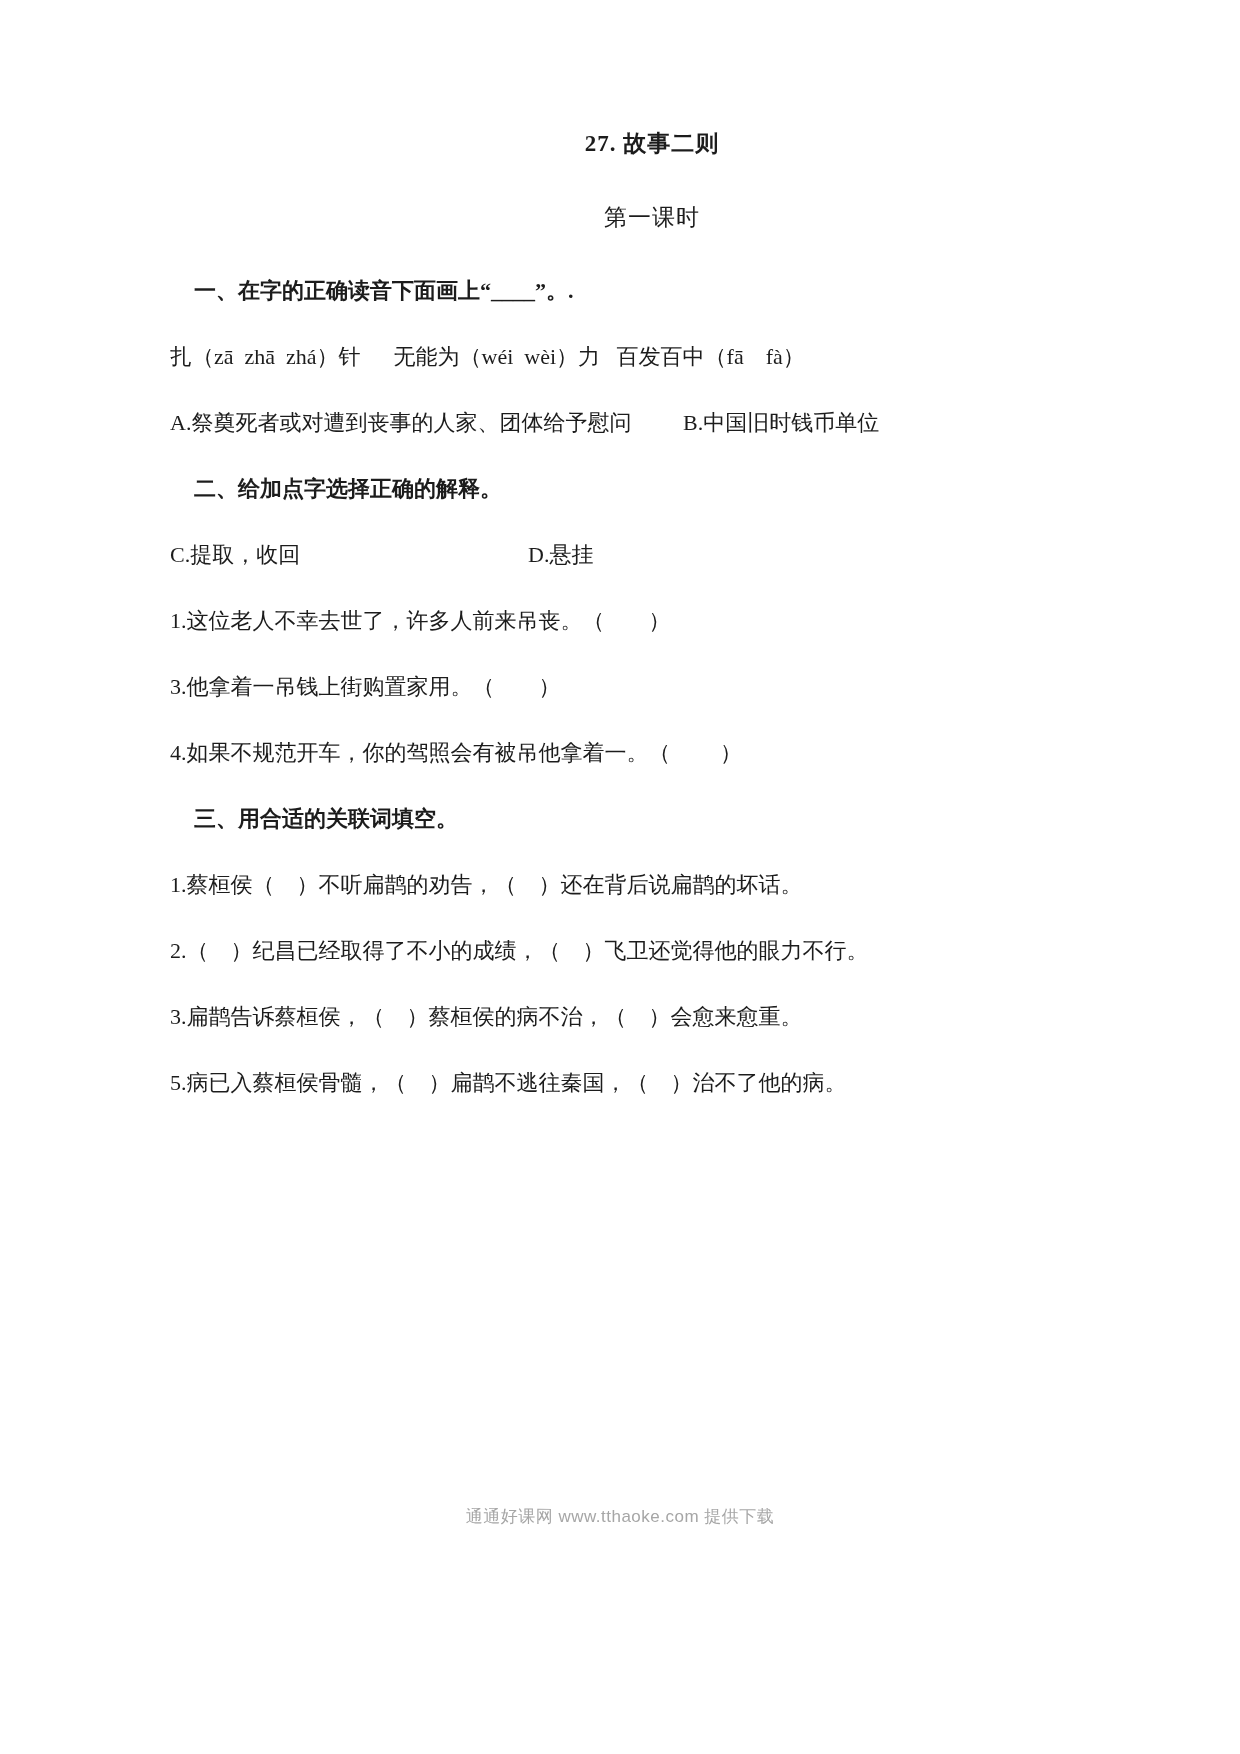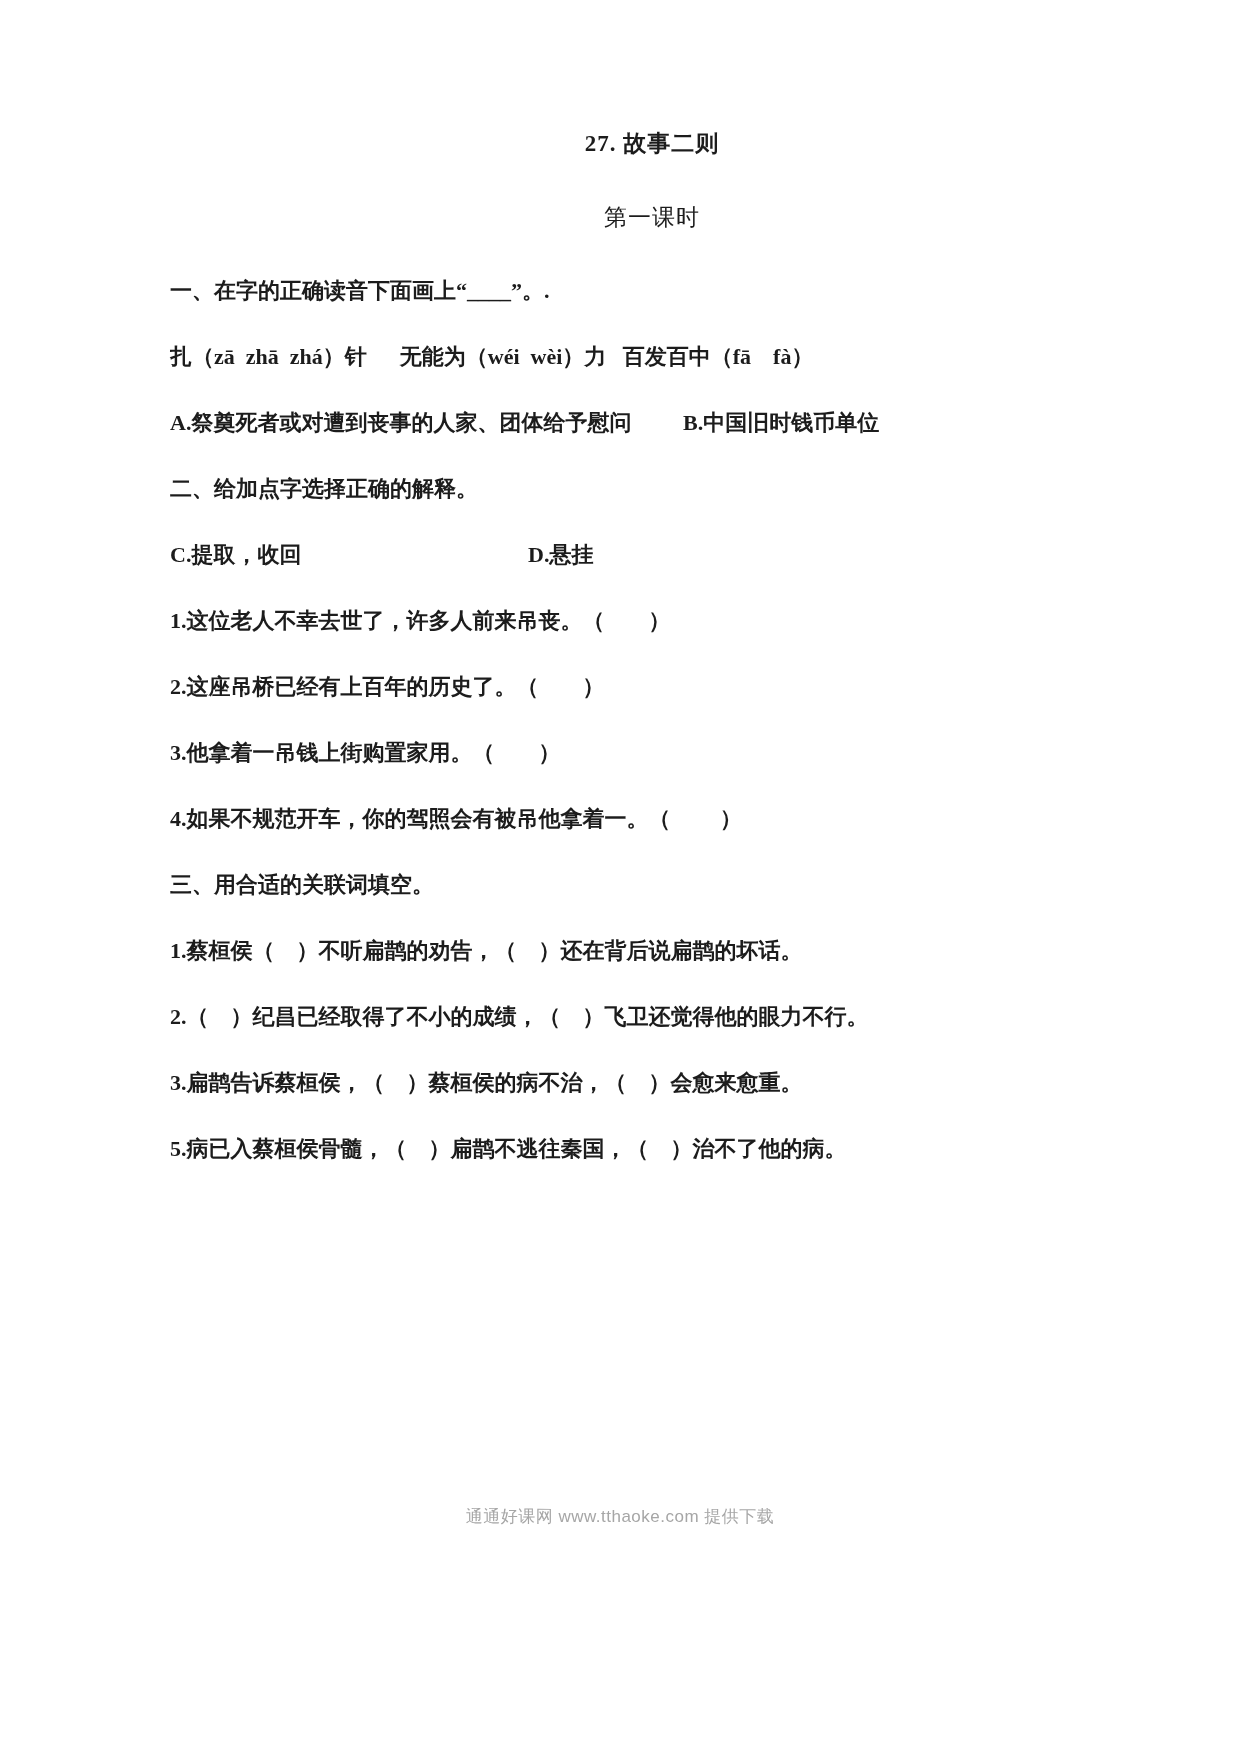--- a/index.html
+++ b/index.html
@@ -28,23 +28,22 @@
     font-weight: normal;
     line-height: 28px;
     margin-bottom: 44px;
     letter-spacing: 1px;
   }
   .line {
     font-size: 22px;
     line-height: 30px;
     margin-bottom: 36px;
     white-space: pre-wrap;
-    font-weight: bold;
   }
-  .heading { font-weight: bold; }
+  .heading { font-weight: bold; margin-left: 24px; }
   .options { display: flex; }
   .opt { flex: none; white-space: pre-wrap; }
   .opt-a { width: 513px; }
   .opt-c { width: 358px; }
   .dot-char { position: relative; display: inline-block; }
   .dot-char::after {
     content: "•";
     position: absolute;
     left: 0;
     right: 0;
@@ -82,21 +81,20 @@
     <span class="opt">B.中国旧时钱币单位</span>
   </p>
 
   <p class="line heading">二、给加点字选择正确的解释。</p>
   <p class="line options">
     <span class="opt opt-c">C.提取，收回</span>
     <span class="opt">D.悬挂</span>
   </p>
 
   <p class="line"><span>1.这位老人不幸去世了，许多人前来</span><span class="dot-char">吊</span><span>丧。（        ）</span></p>
-  <p class="line"><span>2.这座</span><span class="dot-char">吊</span><span>桥已经有上百年的历史了。（        ）</span></p>
   <p class="line"><span>3.他拿着一</span><span class="dot-char">吊</span><span>钱上街购置家用。（        ）</span></p>
   <p class="line"><span>4.如果不规范开车，你的驾照会有被</span><span class="dot-char">吊</span><span>他拿着一。（         ）</span></p>
 
   <p class="line heading">三、用合适的关联词填空。</p>
   <p class="line">1.蔡桓侯（    ）不听扁鹊的劝告，（    ）还在背后说扁鹊的坏话。</p>
   <p class="line">2.（    ）纪昌已经取得了不小的成绩，（    ）飞卫还觉得他的眼力不行。</p>
   <p class="line">3.扁鹊告诉蔡桓侯，（    ）蔡桓侯的病不治，（    ）会愈来愈重。</p>
   <p class="line">5.病已入蔡桓侯骨髓，（    ）扁鹊不逃往秦国，（    ）治不了他的病。</p>
 
 </div>

